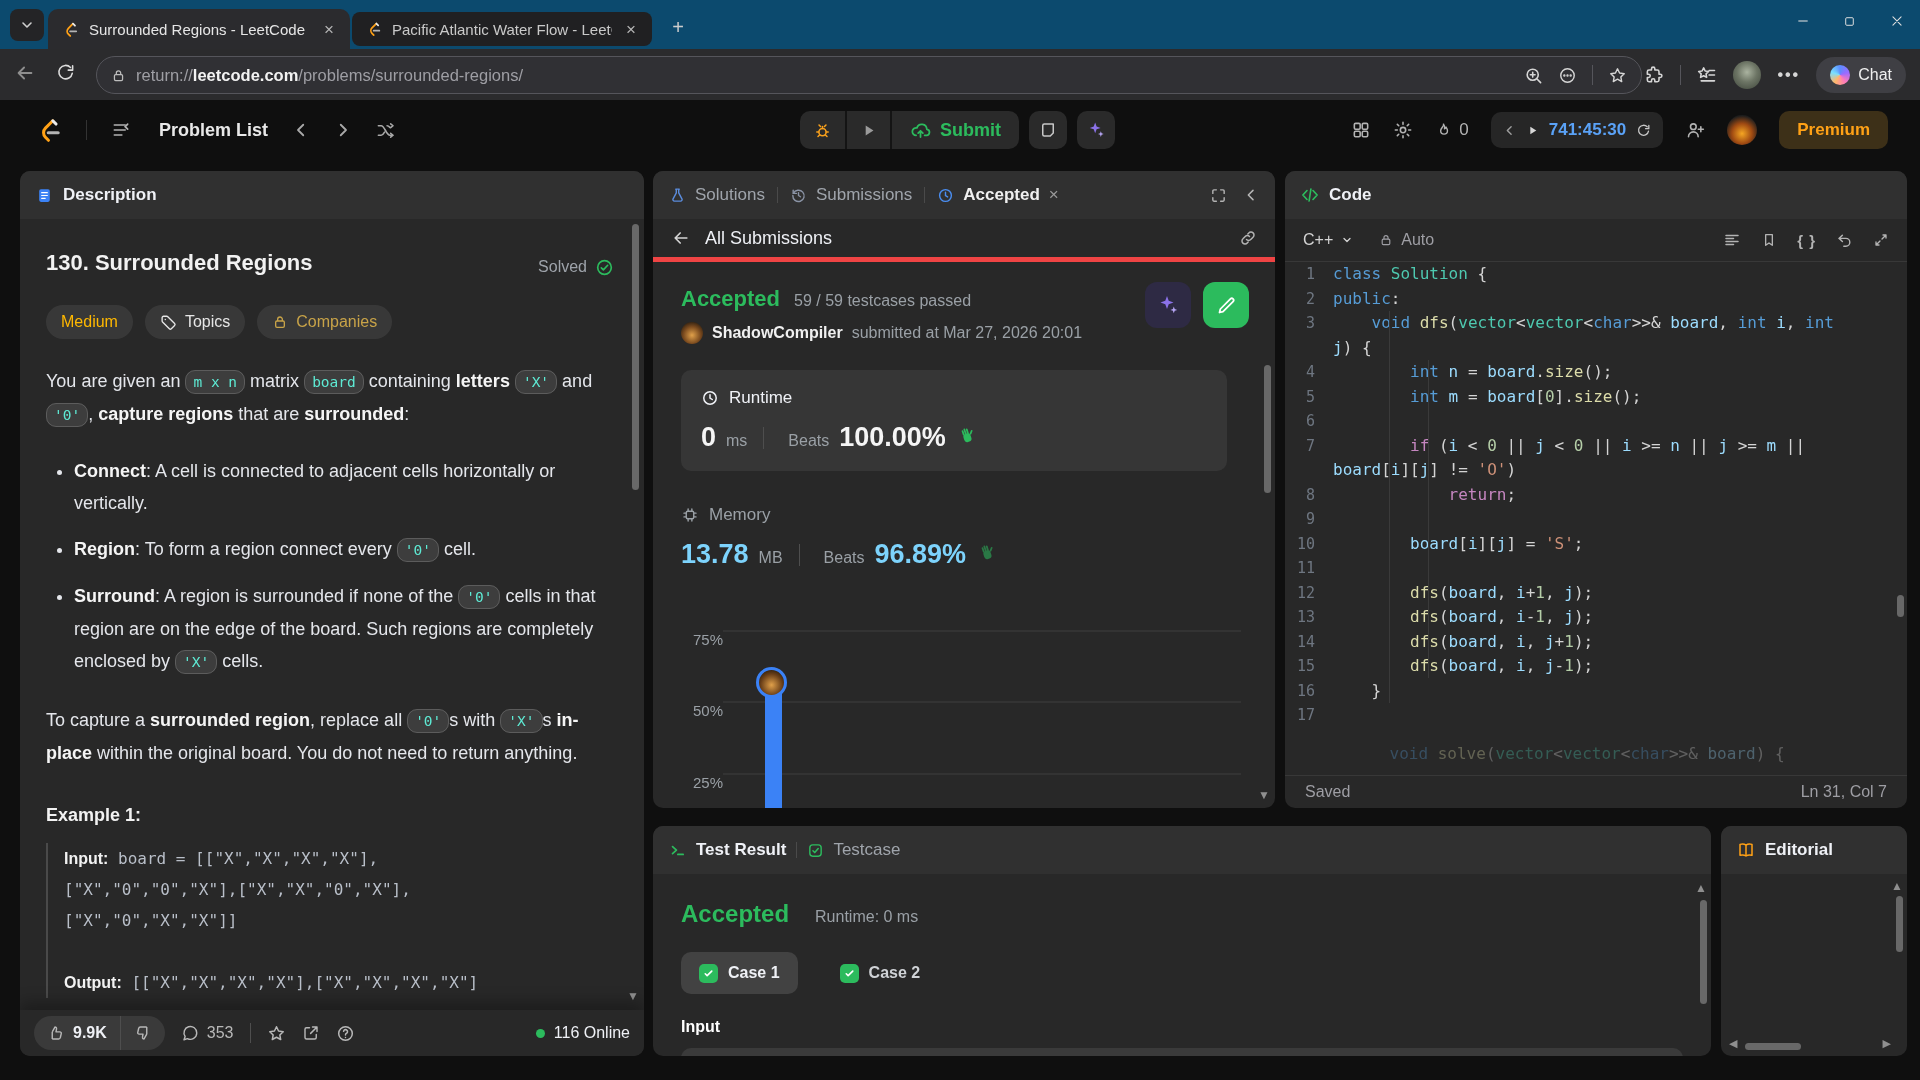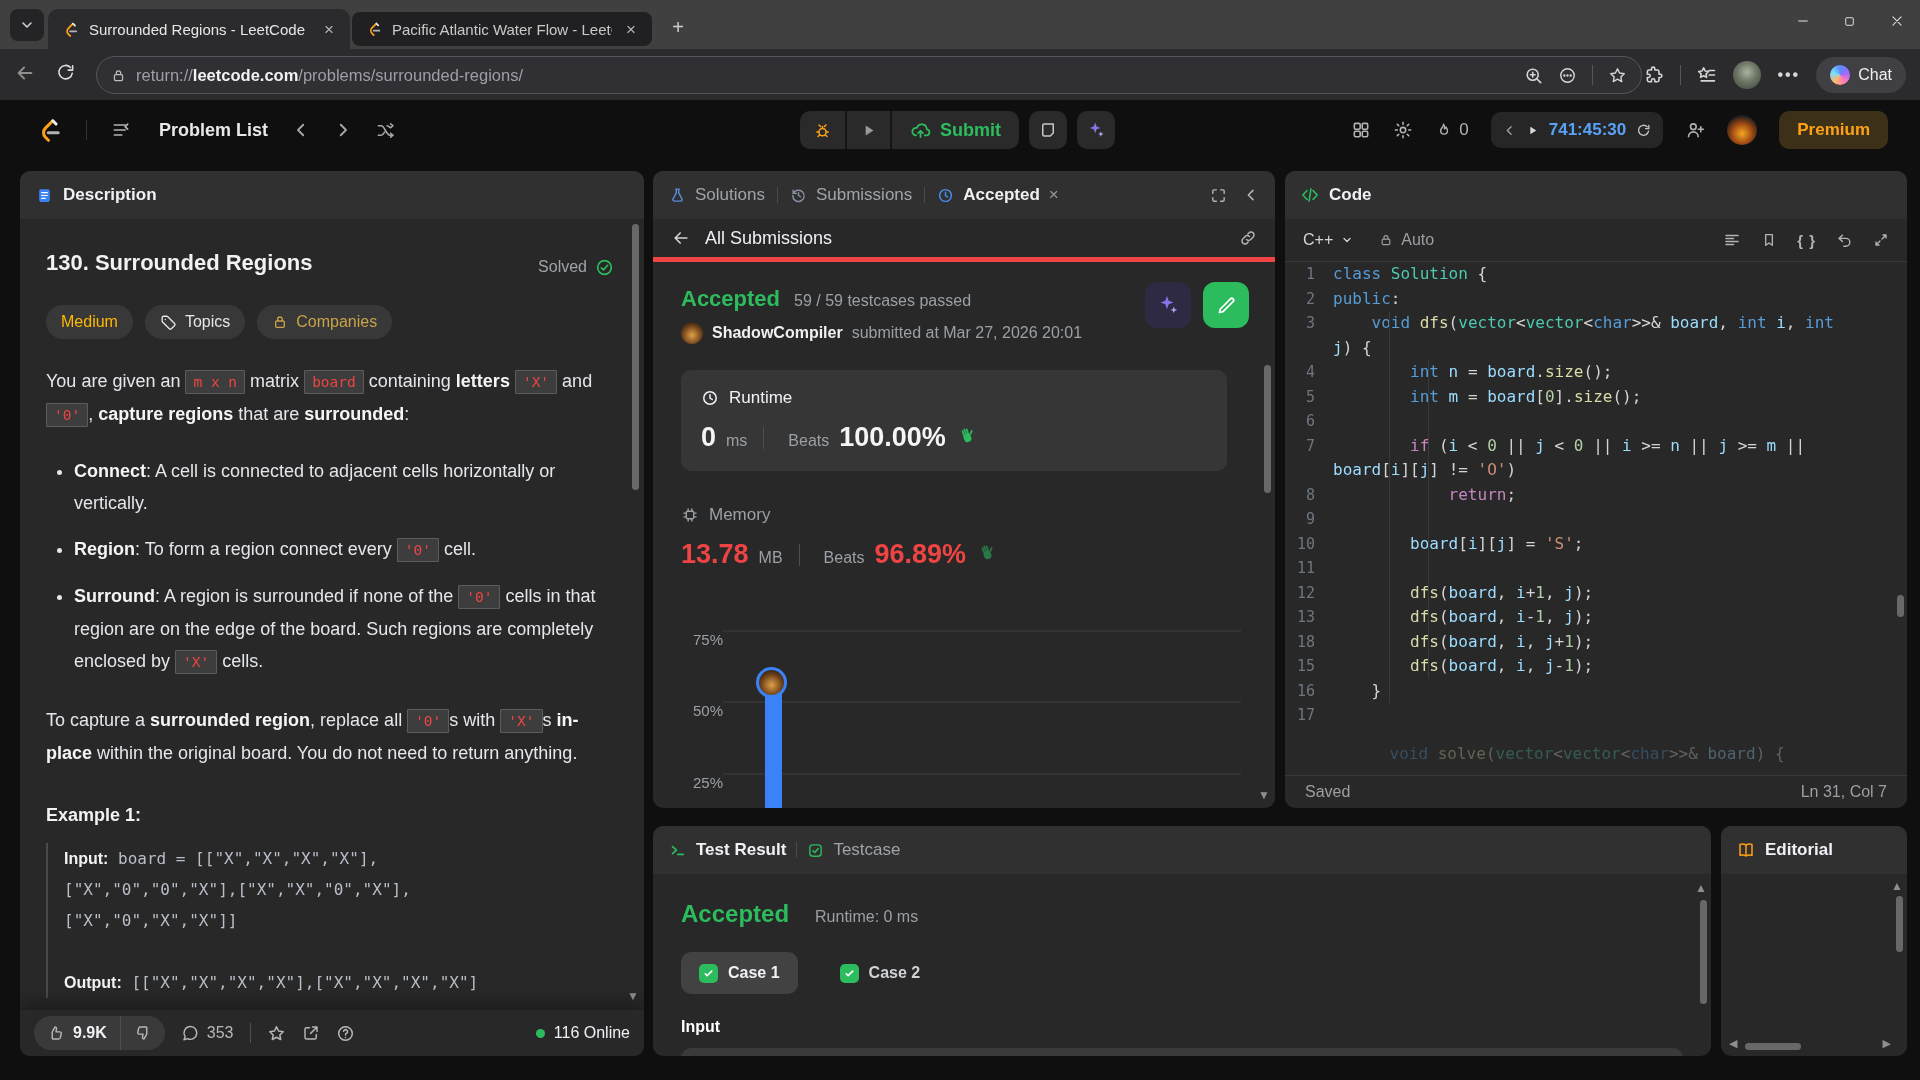--- a/index.html
+++ b/index.html
@@ -1,20 +1,20 @@
 <!DOCTYPE html>
 <html><head>
 <meta charset="utf-8">
 <style>
 *{box-sizing:border-box;margin:0;padding:0}
 html,body{width:1920px;height:1080px;overflow:hidden;background:#0f0f0f;font-family:"Liberation Sans","DejaVu Sans",sans-serif;-webkit-font-smoothing:antialiased}
 .ic{display:inline-flex;flex:none}
 .ic svg{display:block}
 
-.tabstrip{position:absolute;left:0;top:0;width:1920px;height:49px;background:#404040}
+.tabstrip{position:absolute;left:0;top:0;width:1920px;height:49px;background:#0c4a6e}
 .tabsearch{position:absolute;left:10px;top:9px;width:34px;height:32px;border-radius:8px;background:#242426;display:flex;align-items:center;justify-content:center;color:#cfcfcf}
 .tab{position:absolute;top:9px;height:40px;display:flex;align-items:center;gap:10px;padding:0 12px 0 14px;color:#e6e6e6;font-size:15px}
 .tab.active{left:48px;width:302px;background:#2b2b2e;border-radius:10px 10px 0 0}
 .tab.inactive{left:352px;width:300px;background:#202022;border-radius:8px;top:12px;height:34px;color:#c9c9c9}
 .tab .ttl{flex:1;white-space:nowrap;overflow:hidden}
 .tab .x{color:#b5b5b5;font-size:17px;line-height:1;padding:2px 4px;border-radius:4px}
 .newtab{position:absolute;left:664px;top:13px;width:28px;height:28px;color:#cdcdcd;font-size:20px;display:flex;align-items:center;justify-content:center}
 .wincontrols{position:absolute;right:0;top:0;height:42px;display:flex}
 .winbtn{width:47px;height:42px;display:flex;align-items:center;justify-content:center;color:#e0e0e0}
 .toolbar{position:absolute;left:0;top:49px;width:1920px;height:51px;background:#2b2b2d;display:flex;align-items:center}
@@ -60,21 +60,21 @@
 .dbody{position:absolute;left:0;top:48px;right:12px;bottom:46px;overflow:hidden;padding:26px 18px 0 26px;color:#e4e6eb;font-size:18px;line-height:32px}
 .titlerow{display:flex;align-items:flex-start;justify-content:space-between}
 .dtitle{font-size:22px;line-height:36px;font-weight:700;color:#f2f2f2}
 .solved{display:flex;align-items:center;gap:8px;color:#9ea3aa;font-size:16px;margin-top:6px}
 .tagrow{display:flex;gap:12px;margin-top:22px}
 .tagpill{height:34px;border-radius:17px;background:rgba(255,255,255,.08);display:flex;align-items:center;gap:8px;padding:0 15px;font-size:16px;color:#e6e6e6}
 .tag-medium{color:#ffb800}
 .tag-comp{color:#c8a348}
 .dpar{margin-top:26px}
 .rt-b{font-weight:700;color:#f5f5f5}
-.rt-c{font-family:"DejaVu Sans Mono","Liberation Mono",monospace;font-size:14.5px;background:rgba(255,255,255,.1);border:1px solid rgba(255,255,255,.16);border-radius:1px;padding:3px 7px;color:#ef4444;white-space:nowrap}
+.rt-c{font-family:"DejaVu Sans Mono","Liberation Mono",monospace;font-size:14.5px;background:rgba(255,255,255,.1);border:1px solid rgba(255,255,255,.16);border-radius:10px;padding:3px 7px;color:#5eead4;white-space:nowrap}
 ul.dbullets{margin-top:24px;padding-left:28px;display:flex;flex-direction:column;gap:14px}
 .exlabel{margin-top:30px;font-weight:700;color:#f2f2f2}
 .exblock{margin-top:12px;border-left:2px solid #4a4a4a;padding-left:16px}
 .exline{font-family:"DejaVu Sans Mono","Liberation Mono",monospace;font-size:16px;line-height:31px;color:#b9bfc9;white-space:pre-wrap}
 .exline .rt-b{font-family:"Liberation Sans","DejaVu Sans",sans-serif;color:#f2f2f2}
 .dfooter{position:absolute;left:0;right:0;bottom:0;height:46px;background:#282828;display:flex;align-items:center;padding:0 14px;gap:16px;color:#b8b8b8;box-shadow:0 -8px 14px rgba(0,0,0,.28)}
 .likepill{height:34px;border-radius:17px;background:#3a3a3a;display:flex;align-items:center;overflow:hidden}
 .likeseg{display:flex;align-items:center;gap:8px;padding:0 13px;height:100%}
 .likeseg b{font-size:16px;color:#eff1f6}
 .likediv{width:1px;height:34px;background:#4e4e4e}
@@ -100,21 +100,21 @@
 .btn-edit{width:46px;height:46px;border-radius:12px;background:#2cbb5d;display:flex;align-items:center;justify-content:center;color:#fff}
 .runcard{margin-top:26px;margin-right:20px;background:#363636;border-radius:10px;padding:18px 20px}
 .cardlab{display:flex;align-items:center;gap:10px;font-size:17px;color:#eff1f6}
 .cardvals{display:flex;align-items:baseline;gap:10px;margin-top:14px}
 .bigval{font-size:27px;font-weight:700;color:#f5f5f5}
 .unit{font-size:16px;color:#9aa0a6}
 .beats{font-size:16px;color:#9aa0a6;margin-left:8px}
 .valdiv{width:1px;height:22px;background:#4e4e4e;align-self:center;margin:0 6px}
 .memblock{margin-top:34px;color:#9aa0a6}
 .memblock .cardlab{color:#9aa0a6}
-.memblock .bigval{color:#ef4444}
+.memblock .bigval{color:#7dd3fc}
 .chart{position:absolute;left:28px;right:34px;top:468px;height:170px}
 .gridrow{position:absolute;left:0;right:0;display:flex;align-items:flex-start;transform:translateY(-50%)}
 .gridlab{width:42px;text-align:right;font-size:15px;color:#9aa0a6}
 .gridline{flex:1;height:1px;background:#3f3f3f}
 .distbar{position:absolute;left:112px;top:513px;width:17px;height:145px;background:#3b82f6;border-radius:8px 8px 0 0}
 .distavatar{position:absolute;left:103px;top:496px;width:31px;height:31px;border-radius:50%;border:3px solid #3b82f6;background:radial-gradient(circle at 50% 60%,#e0a04a 0%,#6a3f18 55%,#1d150c 90%)}
 
 .ctoolbar{position:absolute;left:0;top:48px;right:0;height:43px;display:flex;align-items:center;padding:0 18px;border-bottom:1px solid #383838;color:#d4d4d4;font-size:16px}
 .langsel{display:flex;align-items:center;gap:8px}
 .autowrap{display:flex;align-items:center;gap:8px;color:#9e9ea4;margin-left:26px}
@@ -782,21 +782,21 @@
         </div>
         <div class="crow">
           <span class="cnum">12</span>
           <span class="cline"><span class="tk-pl">        </span><span class="tk-fn">dfs</span><span class="tk-pl">(</span><span class="tk-vr">board</span><span class="tk-pl">, </span><span class="tk-vr">i</span><span class="tk-pl">+</span><span class="tk-nm">1</span><span class="tk-pl">, </span><span class="tk-vr">j</span><span class="tk-pl">);</span></span>
         </div>
         <div class="crow">
           <span class="cnum">13</span>
           <span class="cline"><span class="tk-pl">        </span><span class="tk-fn">dfs</span><span class="tk-pl">(</span><span class="tk-vr">board</span><span class="tk-pl">, </span><span class="tk-vr">i</span><span class="tk-pl">-</span><span class="tk-nm">1</span><span class="tk-pl">, </span><span class="tk-vr">j</span><span class="tk-pl">);</span></span>
         </div>
         <div class="crow">
-          <span class="cnum">18</span>
+          <span class="cnum">14</span>
           <span class="cline"><span class="tk-pl">        </span><span class="tk-fn">dfs</span><span class="tk-pl">(</span><span class="tk-vr">board</span><span class="tk-pl">, </span><span class="tk-vr">i</span><span class="tk-pl">, </span><span class="tk-vr">j</span><span class="tk-pl">+</span><span class="tk-nm">1</span><span class="tk-pl">);</span></span>
         </div>
         <div class="crow">
           <span class="cnum">15</span>
           <span class="cline"><span class="tk-pl">        </span><span class="tk-fn">dfs</span><span class="tk-pl">(</span><span class="tk-vr">board</span><span class="tk-pl">, </span><span class="tk-vr">i</span><span class="tk-pl">, </span><span class="tk-vr">j</span><span class="tk-pl">-</span><span class="tk-nm">1</span><span class="tk-pl">);</span></span>
         </div>
         <div class="crow">
           <span class="cnum">16</span>
           <span class="cline"><span class="tk-pl">    }</span></span>
         </div>

